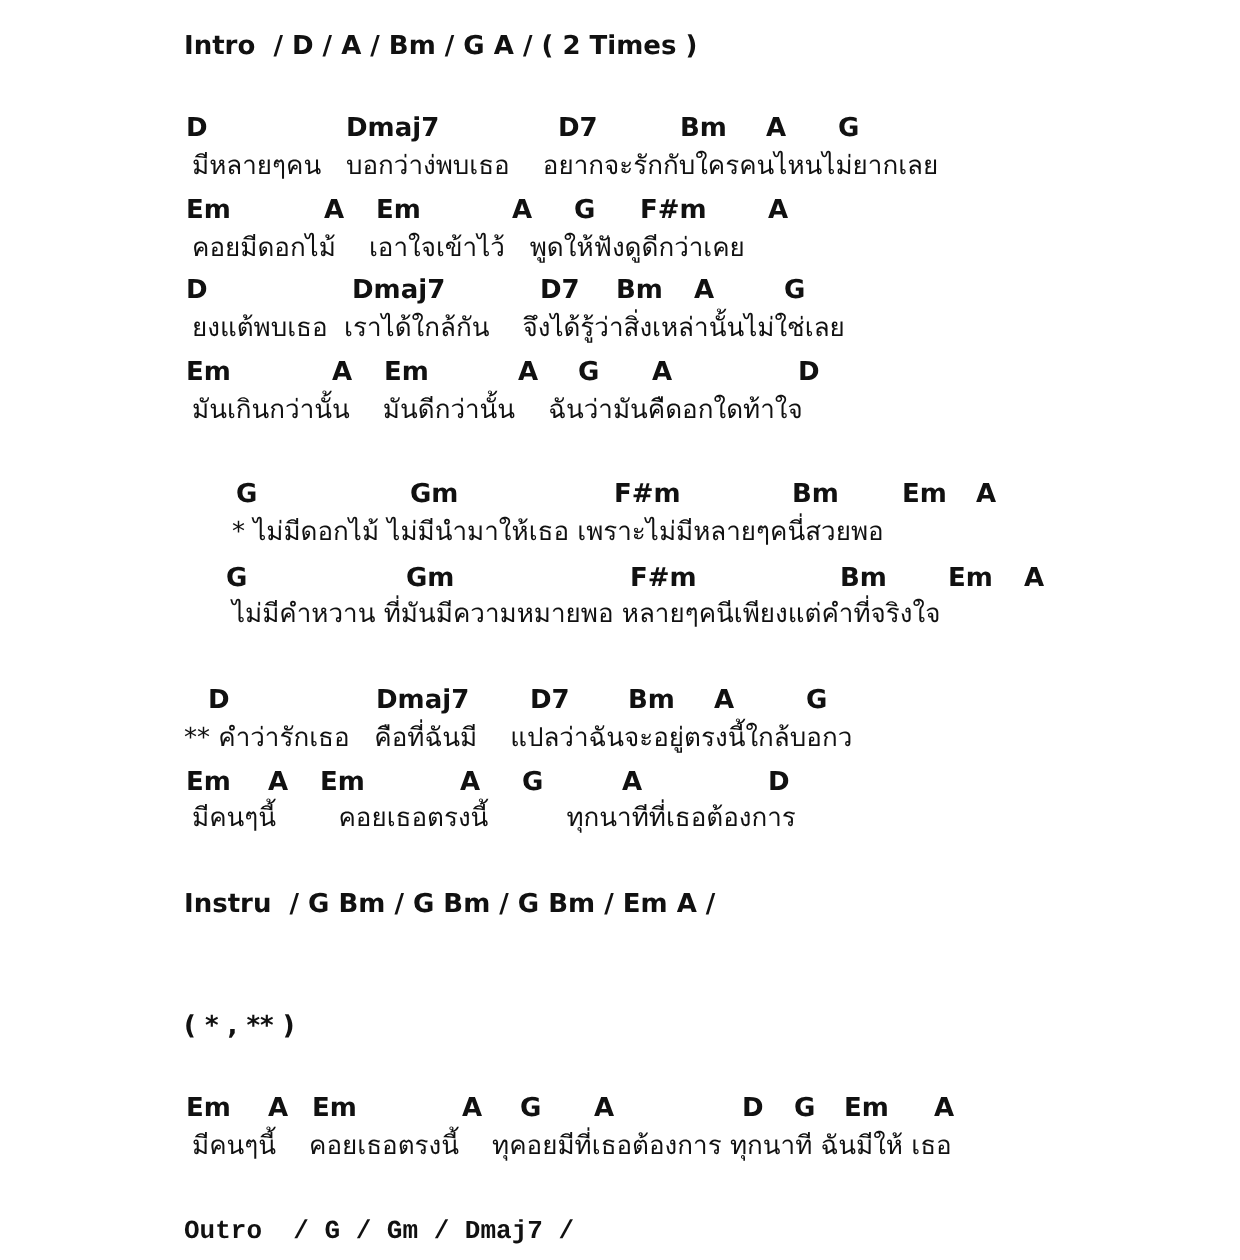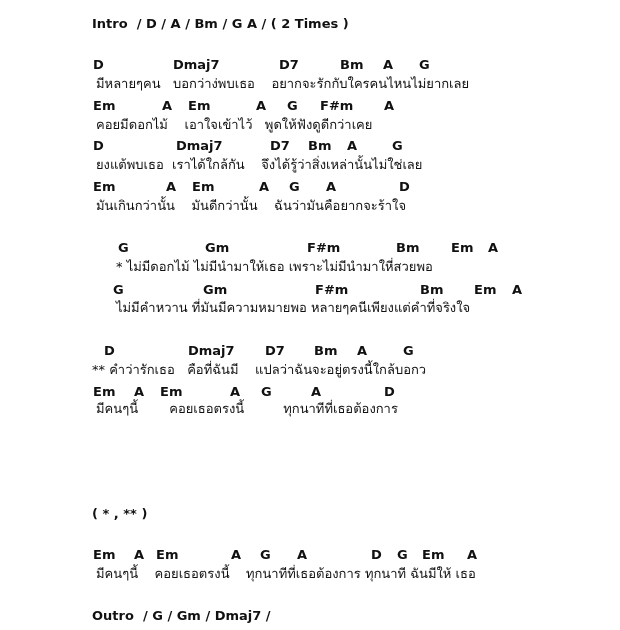--- a/index.html
+++ b/index.html
@@ -38,28 +38,28 @@
       <div class="t b" style="left: 347px; top: 139px;">A</div>
       <div class="t b" style="left: 392px; top: 139px;">G</div>
       <div class="t lyr" style="left: 96px; top: 158px;">ยงแต้พบเธอ  เราได้ใกล้กัน    จึงได้รู้ว่าสิ่งเหล่านั้นไม่ใช่เลย</div>
       <div class="t b" style="left: 93px; top: 180px;">Em</div>
       <div class="t b" style="left: 166px; top: 180px;">A</div>
       <div class="t b" style="left: 192px; top: 180px;">Em</div>
       <div class="t b" style="left: 259px; top: 180px;">A</div>
       <div class="t b" style="left: 289px; top: 180px;">G</div>
       <div class="t b" style="left: 326px; top: 180px;">A</div>
       <div class="t b" style="left: 399px; top: 180px;">D</div>
-      <div class="t lyr" style="left: 96px; top: 199px;">มันเกินกว่านั้น    มันดีกว่านั้น    ฉันว่ามันคือยากจะร้าใจ</div>
+      <div class="t lyr" style="left: 96px; top: 199px;">มันเกินกว่านั้น    มันดีกว่านั้น    ฉันว่ามันคืดอกใดท้าใจ</div>
       <div class="t b" style="left: 118px; top: 241px;">G</div>
       <div class="t b" style="left: 205px; top: 241px;">Gm</div>
       <div class="t b" style="left: 307px; top: 241px;">F#m</div>
       <div class="t b" style="left: 396px; top: 241px;">Bm</div>
       <div class="t b" style="left: 451px; top: 241px;">Em</div>
       <div class="t b" style="left: 488px; top: 241px;">A</div>
-      <div class="t lyr" style="left: 116px; top: 260px;">* ไม่มีดอกไม้ ไม่มีนำมาให้เธอ เพราะไม่มีนำมาใหี่สวยพอ</div>
+      <div class="t lyr" style="left: 116px; top: 260px;">* ไม่มีดอกไม้ ไม่มีนำมาให้เธอ เพราะไม่มีหลายๆคนี่สวยพอ</div>
       <div class="t b" style="left: 113px; top: 283px;">G</div>
       <div class="t b" style="left: 203px; top: 283px;">Gm</div>
       <div class="t b" style="left: 315px; top: 283px;">F#m</div>
       <div class="t b" style="left: 420px; top: 283px;">Bm</div>
       <div class="t b" style="left: 474px; top: 283px;">Em</div>
       <div class="t b" style="left: 512px; top: 283px;">A</div>
       <div class="t lyr" style="left: 116px; top: 301px;">ไม่มีคำหวาน ที่มันมีความหมายพอ หลายๆคนีเพียงแต่คำที่จริงใจ</div>
       <div class="t b" style="left: 104px; top: 344px;">D</div>
       <div class="t b" style="left: 188px; top: 344px;">Dmaj7</div>
       <div class="t b" style="left: 265px; top: 344px;">D7</div>
@@ -69,28 +69,29 @@
       <div class="t lyr" style="left: 92px; top: 363px;">** คำว่ารักเธอ   คือที่ฉันมี    แปลว่าฉันจะอยู่ตรงนี้ใกล้บอกว</div>
       <div class="t b" style="left: 93px; top: 385px;">Em</div>
       <div class="t b" style="left: 134px; top: 385px;">A</div>
       <div class="t b" style="left: 160px; top: 385px;">Em</div>
       <div class="t b" style="left: 230px; top: 385px;">A</div>
       <div class="t b" style="left: 261px; top: 385px;">G</div>
       <div class="t b" style="left: 311px; top: 385px;">A</div>
       <div class="t b" style="left: 384px; top: 385px;">D</div>
       <div class="t lyr" style="left: 96px; top: 403px; font-family: Liberation Mono, monospace;">มีคนๆนี้    คอยเธอตรงนี้     ทุกนาทีที่เธอต้องการ</div>
     </div>
+  <div class="t b" style="left:92px; top:446px;">Instru  / G Bm / G Bm / G Bm / Em A /</div>
   <div class="t b" style="left:92px; top:507px;">( * , ** )</div>
   <div id="ending">
       <div class="t b" style="left: 93px; top: 548px;">Em</div>
       <div class="t b" style="left: 134px; top: 548px;">A</div>
       <div class="t b" style="left: 156px; top: 548px;">Em</div>
       <div class="t b" style="left: 231px; top: 548px;">A</div>
       <div class="t b" style="left: 260px; top: 548px;">G</div>
       <div class="t b" style="left: 297px; top: 548px;">A</div>
       <div class="t b" style="left: 371px; top: 548px;">D</div>
       <div class="t b" style="left: 397px; top: 548px;">G</div>
       <div class="t b" style="left: 422px; top: 548px;">Em</div>
       <div class="t b" style="left: 467px; top: 548px;">A</div>
-      <div class="t lyr" style="left: 96px; top: 567px;">มีคนๆนี้    คอยเธอตรงนี้    ทุกนาทีที่เธอต้องการ ทุกนาที ฉันมีให้ เธอ</div>
+      <div class="t lyr" style="left: 96px; top: 567px;">มีคนๆนี้    คอยเธอตรงนี้    ทุคอยมีที่เธอต้องการ ทุกนาที ฉันมีให้ เธอ</div>
     </div>
-  <div class="t b" style="left:92px; top:609px;">Outro  / G / Gm / Dmaj7 /</div>
+  <div class="t b" style="left:92px; top:609px;font-family:Liberation Mono, monospace;">Outro  / G / Gm / Dmaj7 /</div>
 </div>
 
 </body></html>

